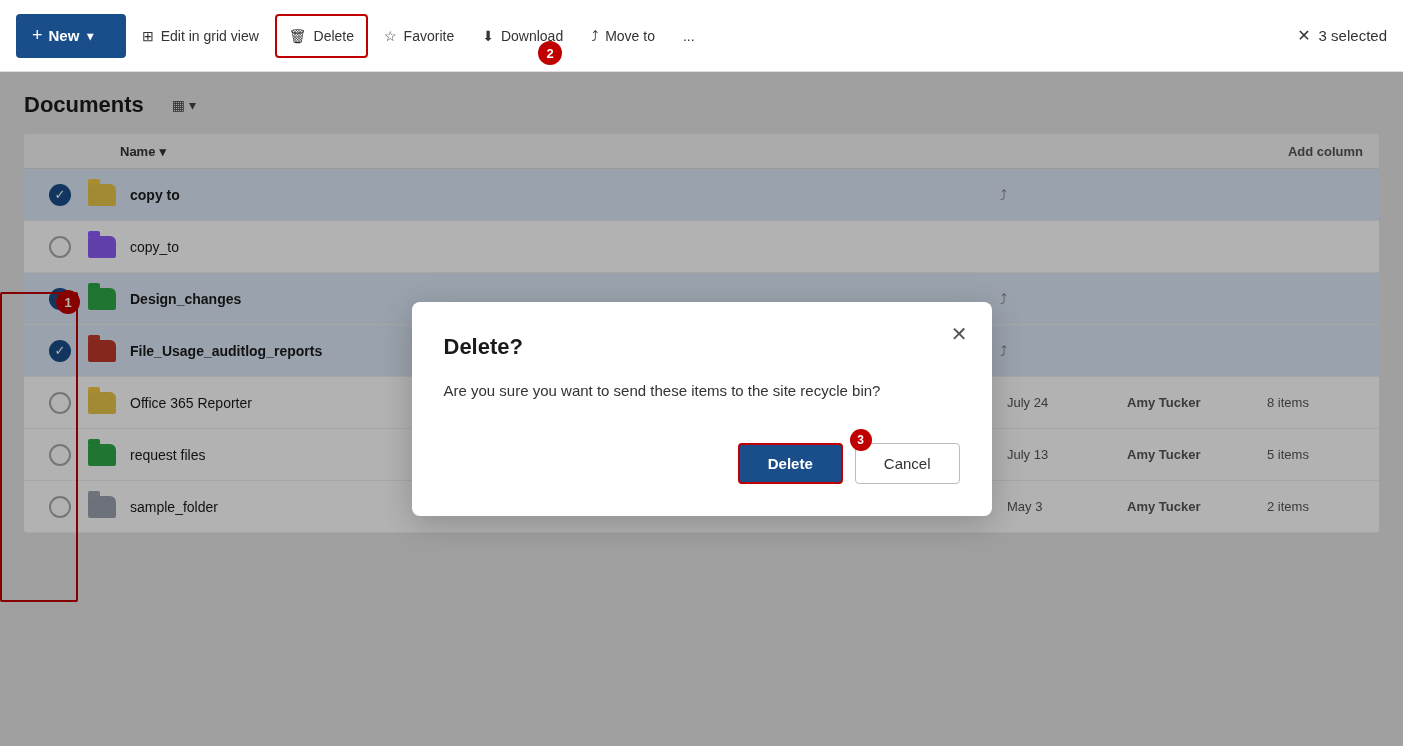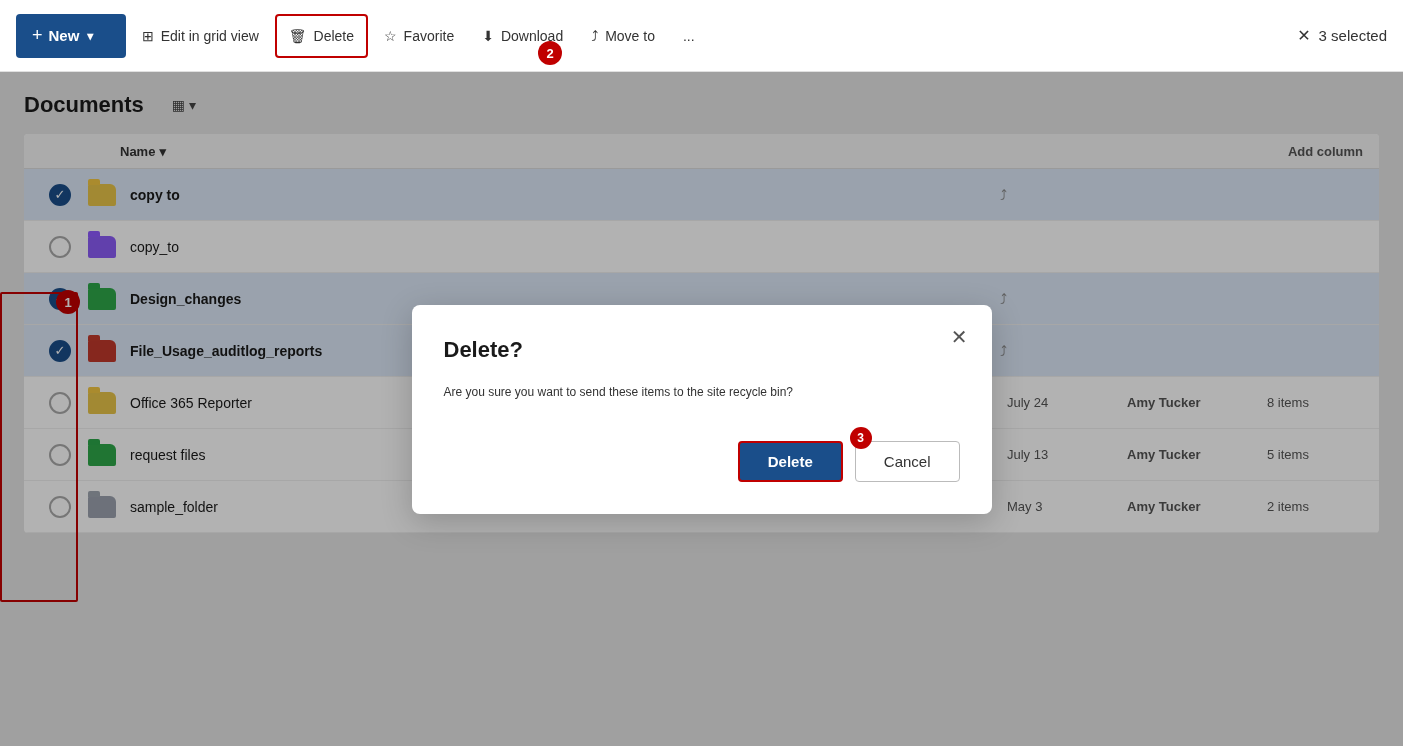--- a/index.html
+++ b/index.html
@@ -283,21 +283,21 @@
     }
 
     .modal-title {
       font-size: 22px;
       font-weight: 700;
       margin-bottom: 20px;
       color: #1a1a1a;
     }
 
     .modal-body {
-      font-size: 12px;
+      font-size: 15px;
       color: #333;
       margin-bottom: 40px;
       line-height: 1.5;
     }
 
     .modal-close {
       position: absolute;
       top: 16px;
       right: 16px;
       background: transparent;

